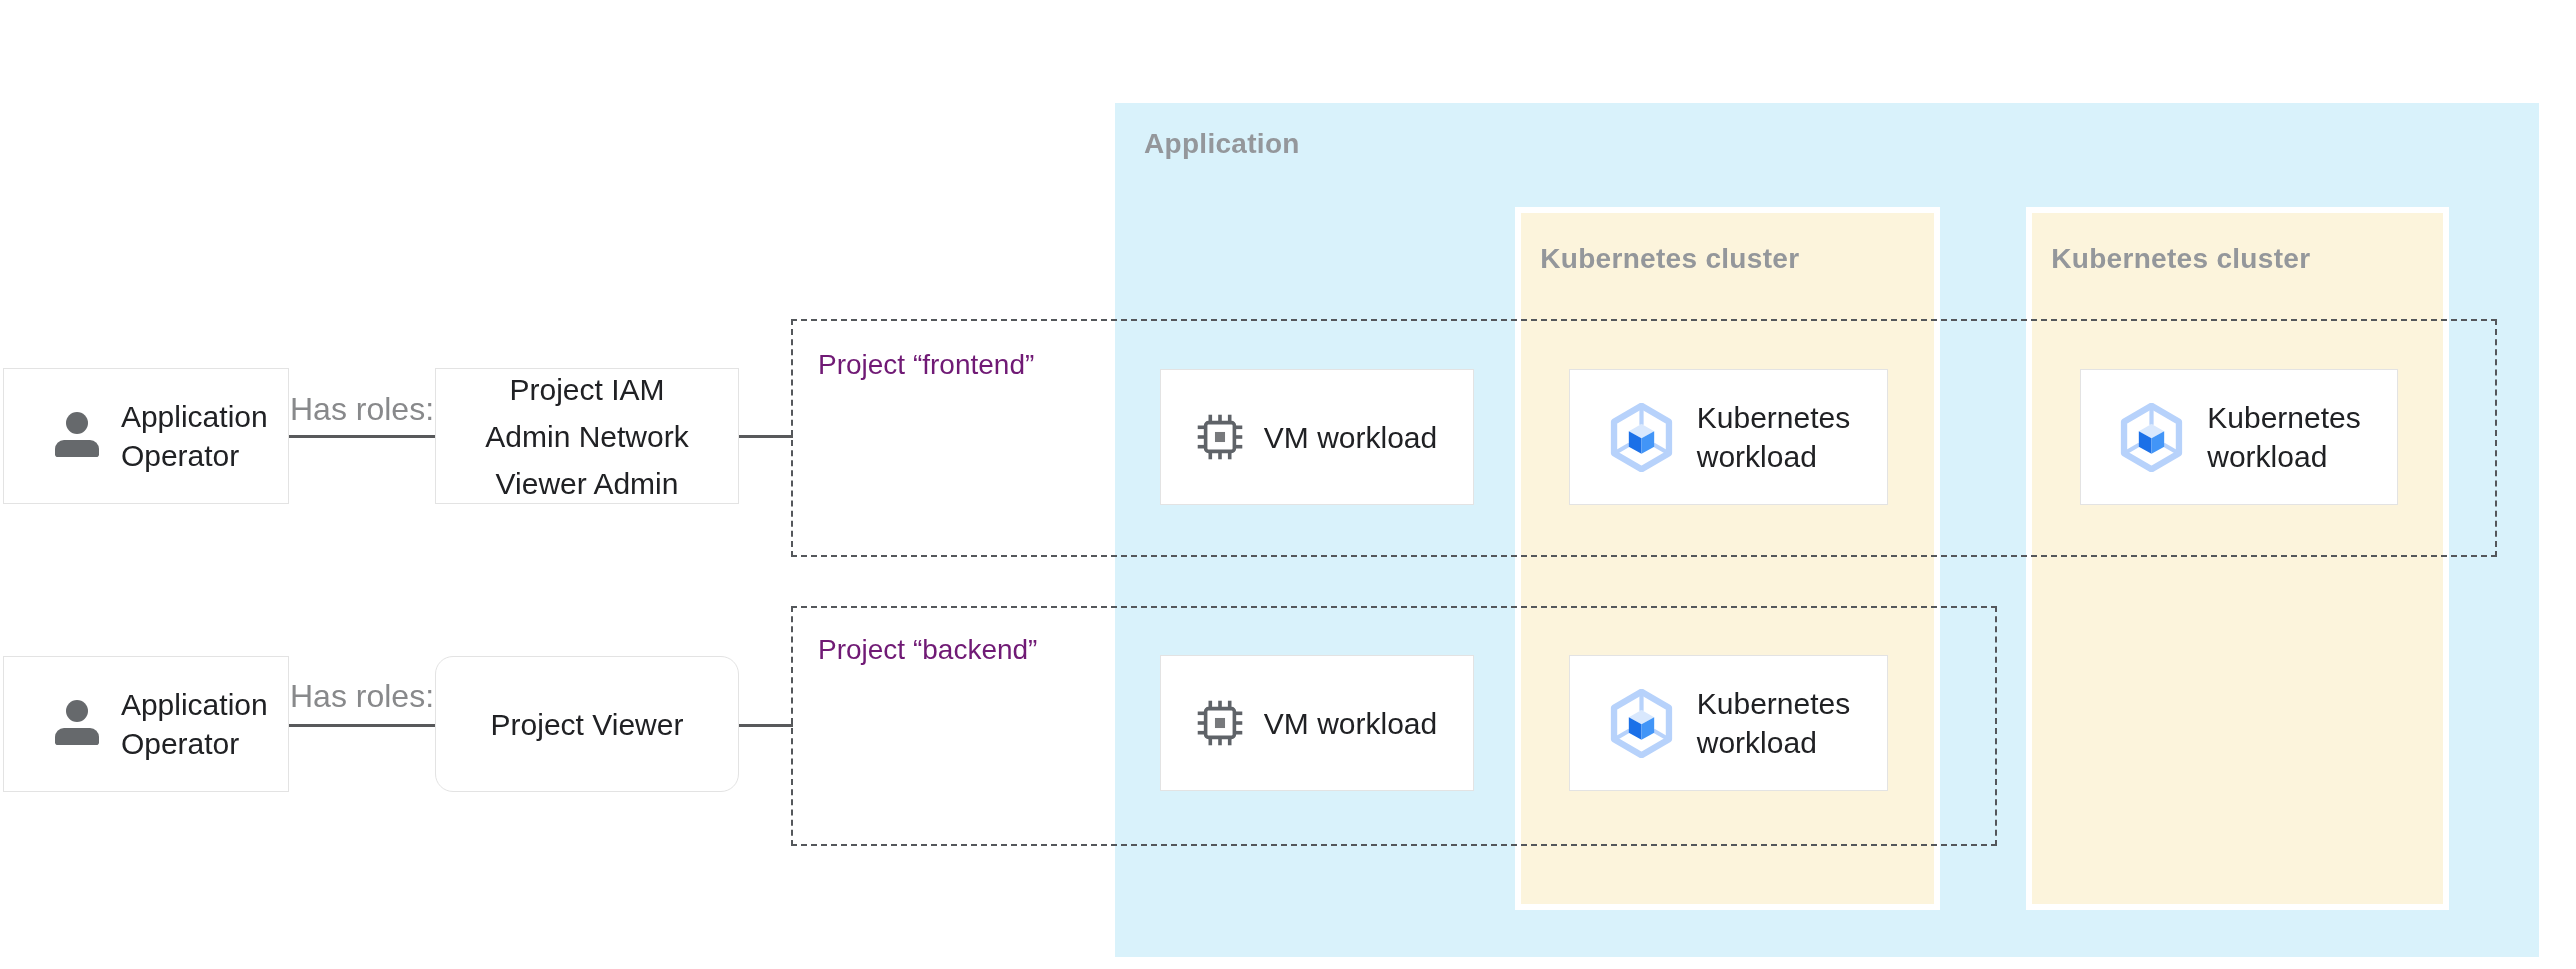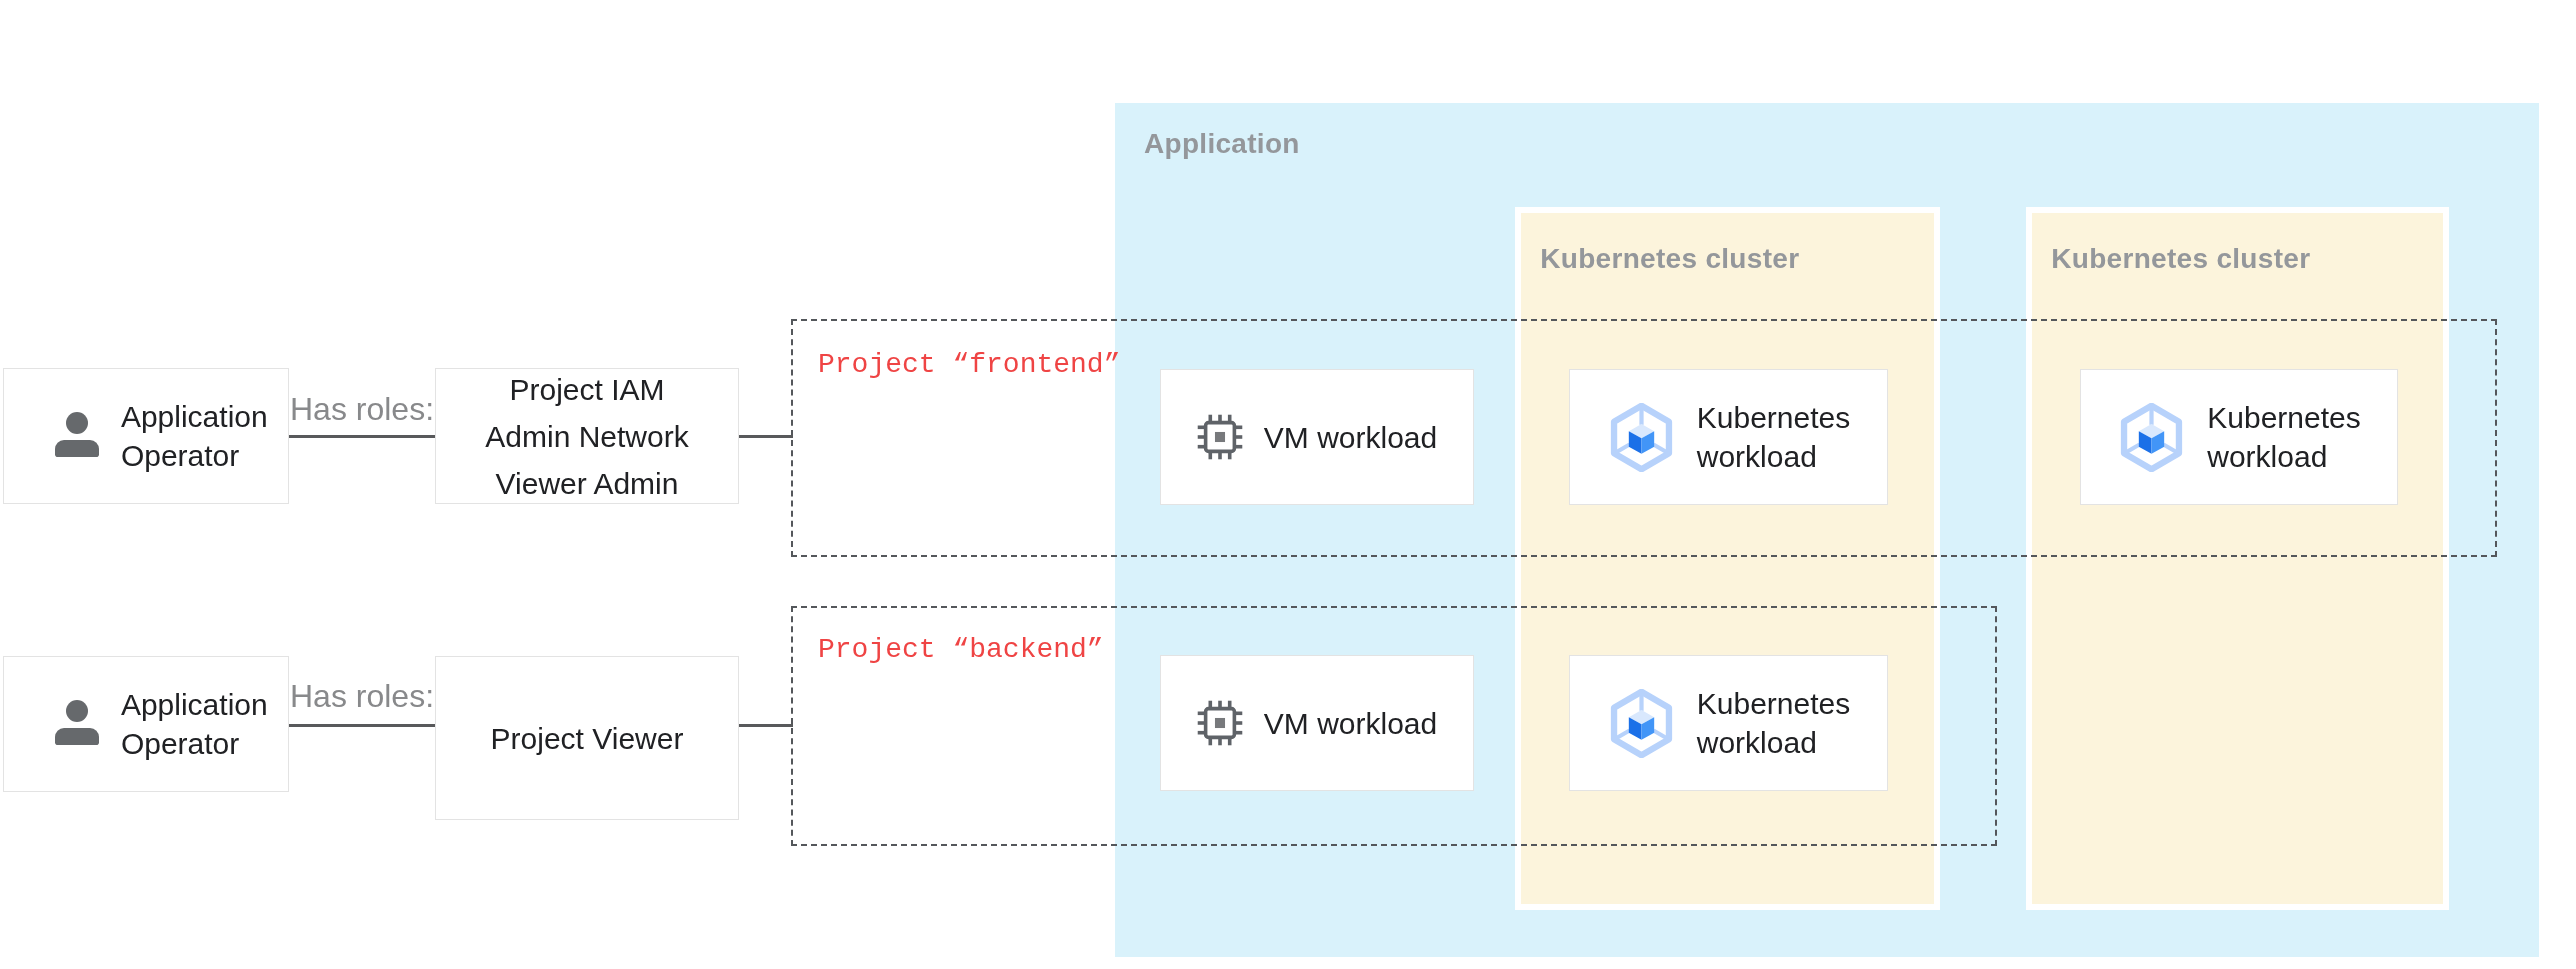--- a/index.html
+++ b/index.html
@@ -15,21 +15,21 @@
   .org{background:#d9f2fb;}
   .cluster{background:#fcf4dc;border:6.2px solid #ffffff;}
   .zone-label{
     position:absolute;
     font-size:28px;font-weight:bold;color:#94979b;
     white-space:nowrap;letter-spacing:0.3px;
   }
   .dashed-box{border:2.1px dashed #54575b;background:transparent;}
   .project-label{
     position:absolute;
-    font-size:28px;color:#ef4444;white-space:nowrap;font-family:Liberation Mono, monospace;
+    font-size:28px;color:#701a75;white-space:nowrap;
   }
   
   .node{
     background:#ffffff;border:1.4px solid #e3e3e3;
     display:flex;align-items:center;justify-content:center;gap:21px;
   }
   .node-text{
     font-size:30px;line-height:39px;color:#202124;white-space:nowrap;
   }
   .actor{justify-content:center;padding-left:30px;gap:21px;}
@@ -98,21 +98,21 @@
     <div class="person">
       <div class="person-head"></div>
       <div class="person-body"></div>
     </div>
     <div class="node-text">
       <div>Application</div>
       <div>Operator</div>
     </div>
   </div>
 
-  <div class="abs node role" style="left:435px;top:656px;width:304px;height:164px;">
+  <div class="abs node role" style="left:435px;top:656px;width:304px;height:136px;border-radius:18px;">
     <div class="node-text">Project Viewer</div>
   </div>
 
   <div class="abs node" style="left:1160px;top:369px;width:314px;height:136px;">
     <svg width="46" height="46" viewBox="0 0 64 64">
       <g fill="#5f6368">
         <rect x="16" y="1" width="5" height="10"></rect>
           <rect x="29.5" y="1" width="5" height="10"></rect>
           <rect x="43" y="1" width="5" height="10"></rect>
         <rect x="16" y="53" width="5" height="10"></rect>

